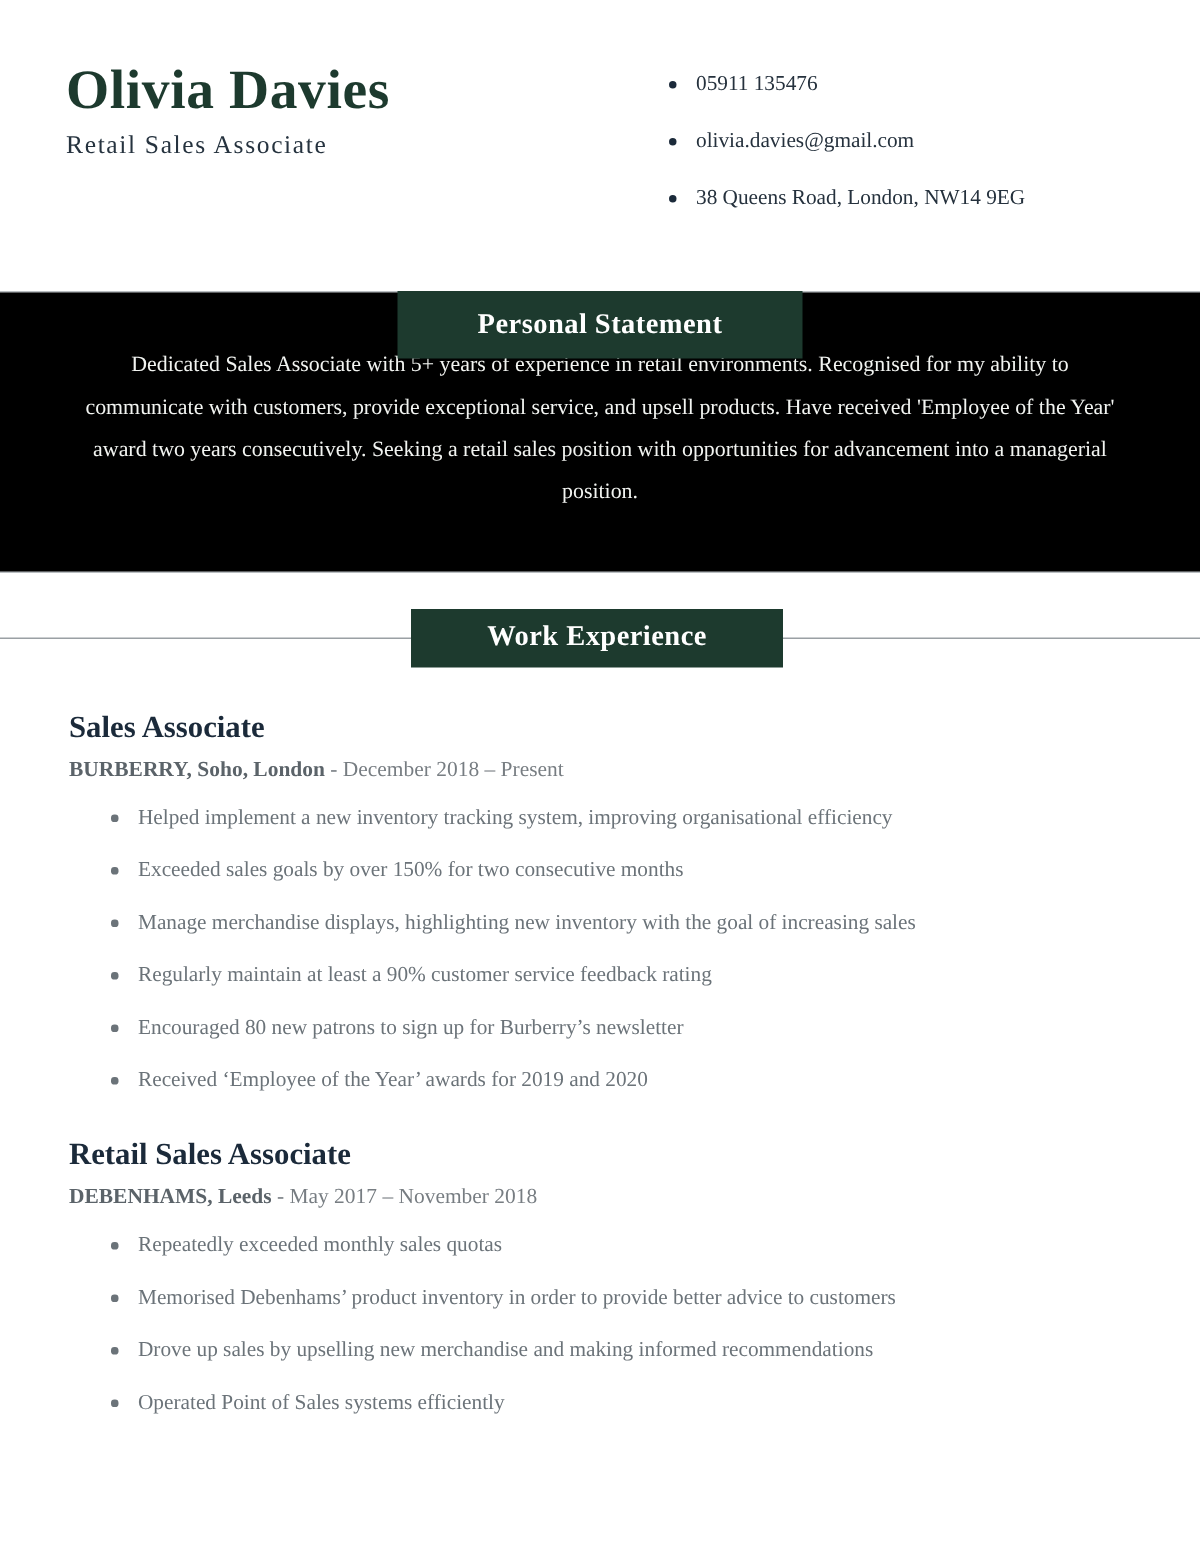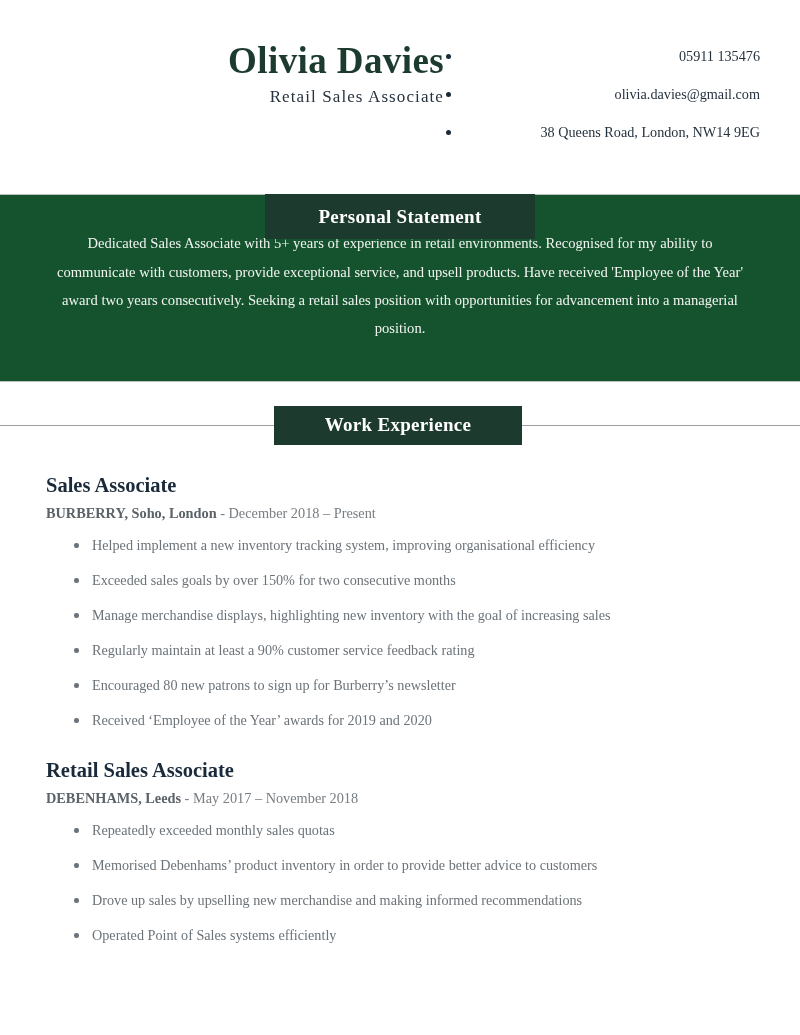--- a/index.html
+++ b/index.html
@@ -15,21 +15,20 @@
     position: relative;
     overflow: hidden;
   }
 
   
   .header {
     display: flex;
     align-items: flex-start;
     padding: 40px 40px 0 44px;
     box-sizing: border-box;
-    text-align: right;
   }
   .identity { width: 400px; flex: 0 0 400px; }
   .full-name {
     font-size: 37px;
     font-weight: bold;
     color: #1d3a2e;
     letter-spacing: 0.4px;
     line-height: 1.12;
     margin: 0;
   }
@@ -99,21 +98,21 @@
     left: 0;
     right: 0;
     top: 23px;
     height: 1px;
     background: #9aa0a4;
     z-index: 1;
   }
   .statement-block {
     position: relative;
     margin-top: 23px;
-    background: #14532d;
+    background: #000000;
     border-top: 1px solid #b9bec1;
     border-bottom: 1px solid #b9bec1;
     padding: 34px 52px 38px 52px;
     box-sizing: border-box;
     z-index: 2;
   }
   .statement-text {
     color: #f2f4f1;
     font-size: 14.6px;
     line-height: 1.95;

